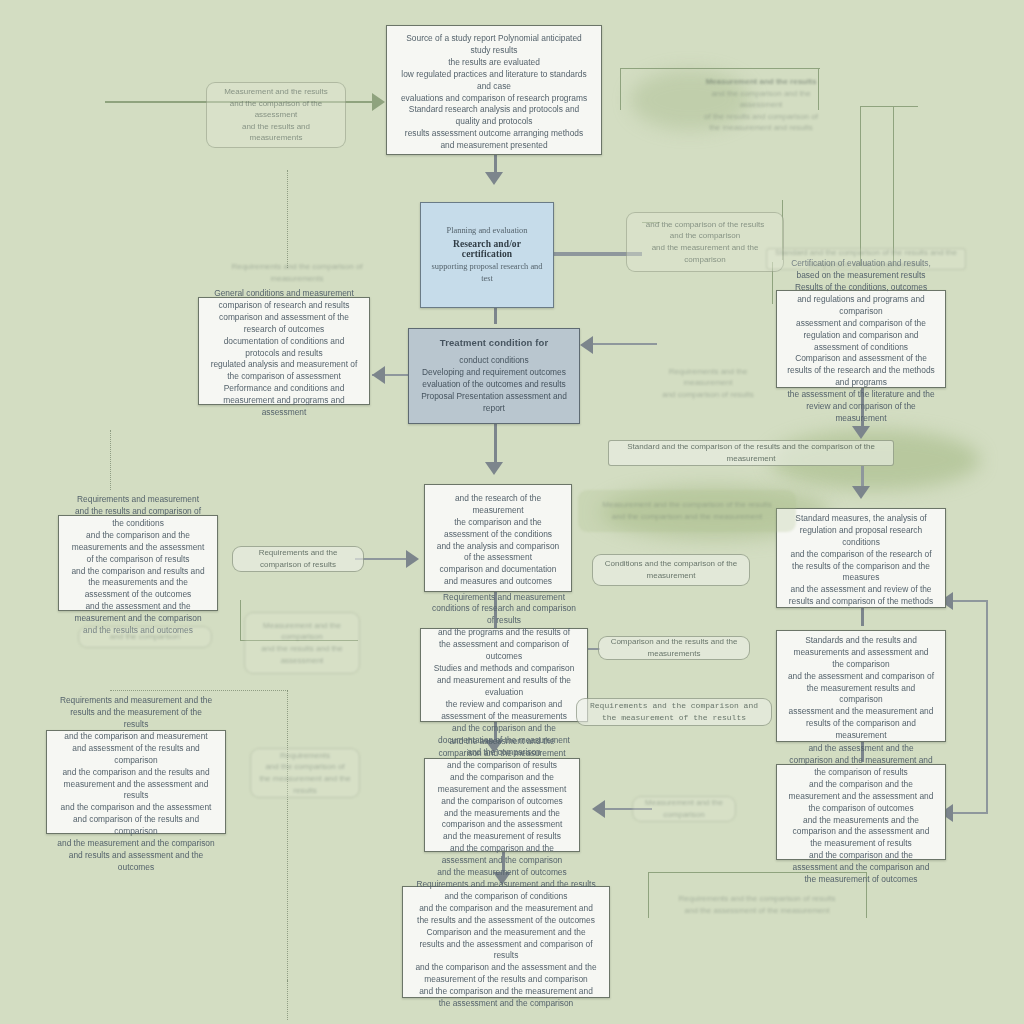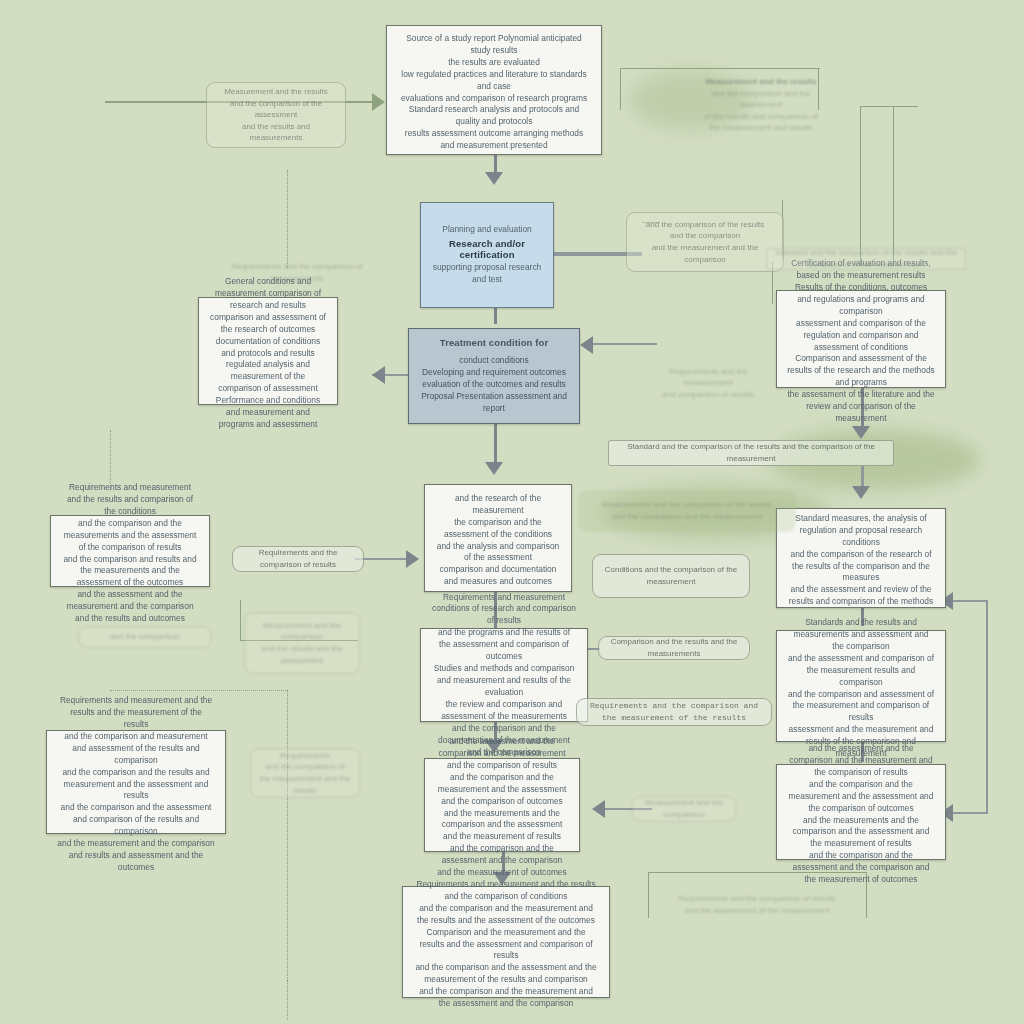--- a/index.html
+++ b/index.html
@@ -180,36 +180,36 @@
   <div class="node" style="left:386px;top:25px;width:216px;height:130px;">
     <div class="t">Recommendations</div>
     <div class="b">Source of a study report Polynomial anticipated study results</div>
     <div class="b">the results are evaluated</div>
     <div class="b">low regulated practices and literature to standards and case</div>
     <div class="b">evaluations and comparison of research programs</div>
     <div class="b">Standard research analysis and protocols and quality and protocols</div>
     <div class="b">results assessment outcome arranging methods and measurement presented</div>
   </div>
 
-  <div class="node tint-blue" style="left:420px;top:202px;width:134px;height:106px;">
+  <div class="node tint-blue" style="left:420px;top:202px;width:134px;height:106px;font-family:Liberation Serif, serif;">
     <div class="b">Planning and evaluation</div>
     <div class="t" style="margin:2px 0;white-space:normal;">Research and/or certification</div>
     <div class="b">supporting proposal research and test</div>
   </div>
 
   <div class="node tint-bluegrey" style="left:408px;top:328px;width:172px;height:96px;">
     <div class="t" style="white-space:normal;">Treatment condition for approval</div>
     <div class="b">conduct conditions</div>
     <div class="b">Developing and requirement outcomes</div>
     <div class="b">evaluation of the outcomes and results</div>
     <div class="b">Proposal Presentation assessment and report</div>
   </div>
 
 
-  <div class="node" style="left:198px;top:297px;width:140px;height:108px;">
+  <div class="node" style="left:198px;top:297px;width:172px;height:108px;">
     <div class="t">Methods and evaluation</div>
     <div class="b">General conditions and measurement comparison of research and results</div>
     <div class="b">comparison and assessment of the research of outcomes</div>
     <div class="b">documentation of conditions and protocols and results</div>
     <div class="b">regulated analysis and measurement of the comparison of assessment</div>
     <div class="b">Performance and conditions and measurement and programs and assessment</div>
   </div>
 
   <div class="node" style="left:776px;top:290px;width:170px;height:98px;">
     <div class="t">Research requirements</div>
@@ -240,34 +240,33 @@
     <div class="b">and the programs and the results of the assessment and comparison of outcomes</div>
     <div class="b">Studies and methods and comparison and measurement and results of the evaluation</div>
     <div class="b">the review and comparison and assessment of the measurements</div>
     <div class="b">and the comparison and the documentation of the measurement and the comparison</div>
   </div>
 
   <div class="node" style="left:776px;top:630px;width:170px;height:112px;">
     <div class="t" style="white-space:normal;">Standards and results and requirements and the comparison and measurement</div>
     <div class="b">Standards and the results and measurements and assessment and the comparison</div>
     <div class="b">and the assessment and comparison of the measurement results and comparison</div>
-    <div class="b">and the comparison and assessment of the measurement and comparison of results</div>
     <div class="b">assessment and the measurement and results of the comparison and measurement</div>
   </div>
 
   <div class="node" style="left:46px;top:730px;width:180px;height:104px;">
     <div class="t">Standard measurement and results</div>
     <div class="b">Requirements and measurement and the results and the measurement of the results</div>
     <div class="b">and the comparison and measurement and assessment of the results and comparison</div>
     <div class="b">and the comparison and the results and measurement and the assessment and results</div>
     <div class="b">and the comparison and the assessment and comparison of the results and comparison</div>
     <div class="b">and the measurement and the comparison and results and assessment and the outcomes</div>
   </div>
 
-  <div class="node" style="left:50px;top:515px;width:160px;height:72px;">
+  <div class="node" style="left:58px;top:515px;width:160px;height:96px;">
     <div class="t">Requirements and results</div>
     <div class="b">Requirements and measurement and the results and comparison of the conditions</div>
     <div class="b">and the comparison and the measurements and the assessment of the comparison of results</div>
     <div class="b">and the comparison and results and the measurements and the assessment of the outcomes</div>
     <div class="b">and the assessment and the measurement and the comparison and the results and outcomes</div>
   </div>
 
   <div class="node" style="left:424px;top:758px;width:156px;height:94px;">
     <div class="t">Requirements and results</div>
     <div class="b">and the assessment and the comparison and the measurement and the comparison of results</div>
@@ -327,21 +326,21 @@
 
   <div class="ghost strong" style="left:608px;top:440px;width:286px;height:26px;border-radius:3px;">
     <div>Standard and the comparison of the results and the comparison of the measurement</div>
   </div>
 
   <div class="ghost faint" style="left:578px;top:490px;width:218px;height:42px;border:none;background:rgba(172,192,140,.5);">
     <div>Measurement and the comparison of the results</div>
     <div>and the comparison and the measurement</div>
   </div>
 
-  <div class="ghost strong" style="left:592px;top:554px;width:158px;height:44px;">
+  <div class="ghost strong" style="left:592px;top:554px;width:158px;height:32px;">
     <div>Conditions and the comparison of the measurement</div>
   </div>
 
   <div class="ghost strong" style="left:232px;top:546px;width:132px;height:26px;">
     <div>Requirements and the comparison of results</div>
   </div>
 
   <div class="ghost faint" style="left:244px;top:612px;width:116px;height:62px;">
     <div>Measurement and the comparison</div>
     <div>and the results and the assessment</div>

